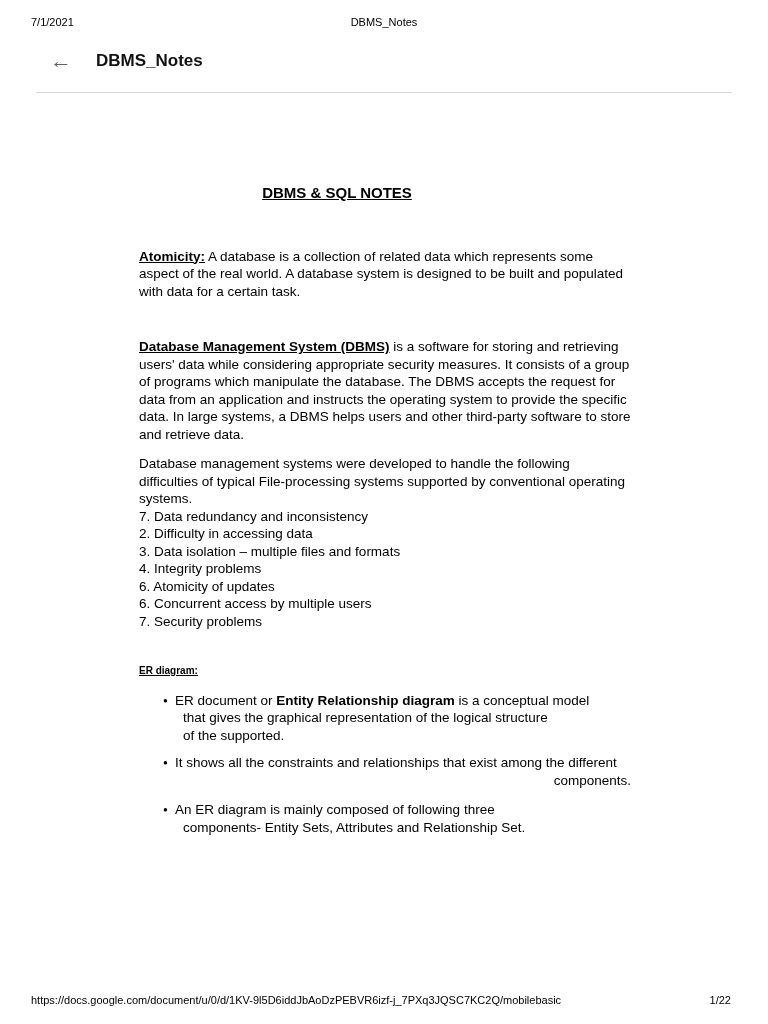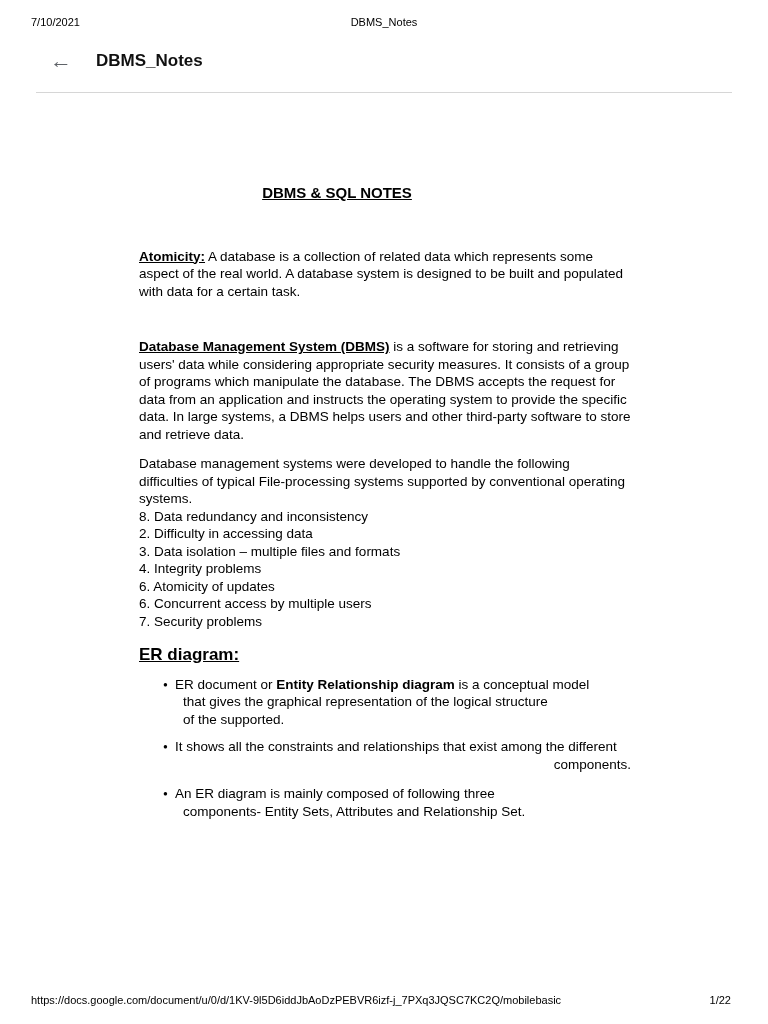--- a/index.html
+++ b/index.html
@@ -24,58 +24,58 @@
   .header-rule { position:absolute; top:92px; left:36px; right:36px; border-top:1px solid #d6d6d6; }
 
   
   .content { position:absolute; top:184px; left:139px; width:492px; font-size:13.5px; line-height:17.5px; color:#000; }
   .doc-heading { font-size:15px; font-weight:700; text-decoration:underline; text-align:center; margin:0 96px 46px 0; }
   .bu { font-weight:700; text-decoration:underline; }
   p.p1 { margin-bottom:38px; }
   p.p2 { margin-bottom:12px; }
   p.p3 { margin-bottom:0;margin-top:12px; }
   .num-list .line { display:block; }
-  .er-heading { font-size:17px; font-weight:700; text-decoration:underline; margin:16px 0 0 0; }
+  .er-heading { font-size:10px; font-weight:700; text-decoration:underline; margin:32px 0 0 0; }
   .bullet { display:flex; padding-left:24px; margin-top:12px; }
   .bullet.b2 { margin-top:10px; }
   .marker { width:12px; flex:none; font-size:8px; line-height:17.5px; }
   .btext { flex:1; }
   .line { display:block; }
   .cont { padding-left:8px; }
   .right { text-align:right; }
   .nowrap { white-space:nowrap; }
 </style>
 </head>
 <body>
 
 <div class="page">
 
   <header class="print-header">
-    <span class="print-date">7/10/2021</span>
+    <span class="print-date">7/1/2021</span>
     <span class="print-title">DBMS_Notes</span>
   </header>
 
   <div class="app-header">
     <span class="back-btn">←</span>
     <span class="doc-title">DBMS_Notes</span>
   </div>
   <div class="header-rule"></div>
 
   <main class="content">
 
     <h1 class="doc-heading">DBMS &amp; SQL NOTES</h1>
 
     <p class="p1"><span class="bu">Atomicity:</span><span> A database is a collection of related data which represents some aspect of the real world. A database system is designed to be built and populated with data for a certain task.</span></p>
 
     <p class="p2"><span class="bu">Database Management System (DBMS)</span><span> is a software for storing and retrieving users' data while considering appropriate security measures. It consists of a group of programs which manipulate the database. The DBMS accepts the request for data from an application and instructs the operating system to provide the specific data. In large systems, a DBMS helps users and other third-party software to store and retrieve data.</span></p>
 
     <p class="p3">Database management systems were developed to handle the following difficulties of typical File-processing systems supported by conventional operating systems.</p>
 
     <div class="num-list">
-      <span class="line">8. Data redundancy and inconsistency</span>
+      <span class="line">7. Data redundancy and inconsistency</span>
       <span class="line">2. Difficulty in accessing data</span>
       <span class="line">3. Data isolation – multiple files and formats</span>
       <span class="line">4. Integrity problems</span>
       <span class="line">6. Atomicity of updates</span>
       <span class="line">6. Concurrent access by multiple users</span>
       <span class="line">7. Security problems</span>
     </div>
 
     <h2 class="er-heading">ER diagram:</h2>
 

